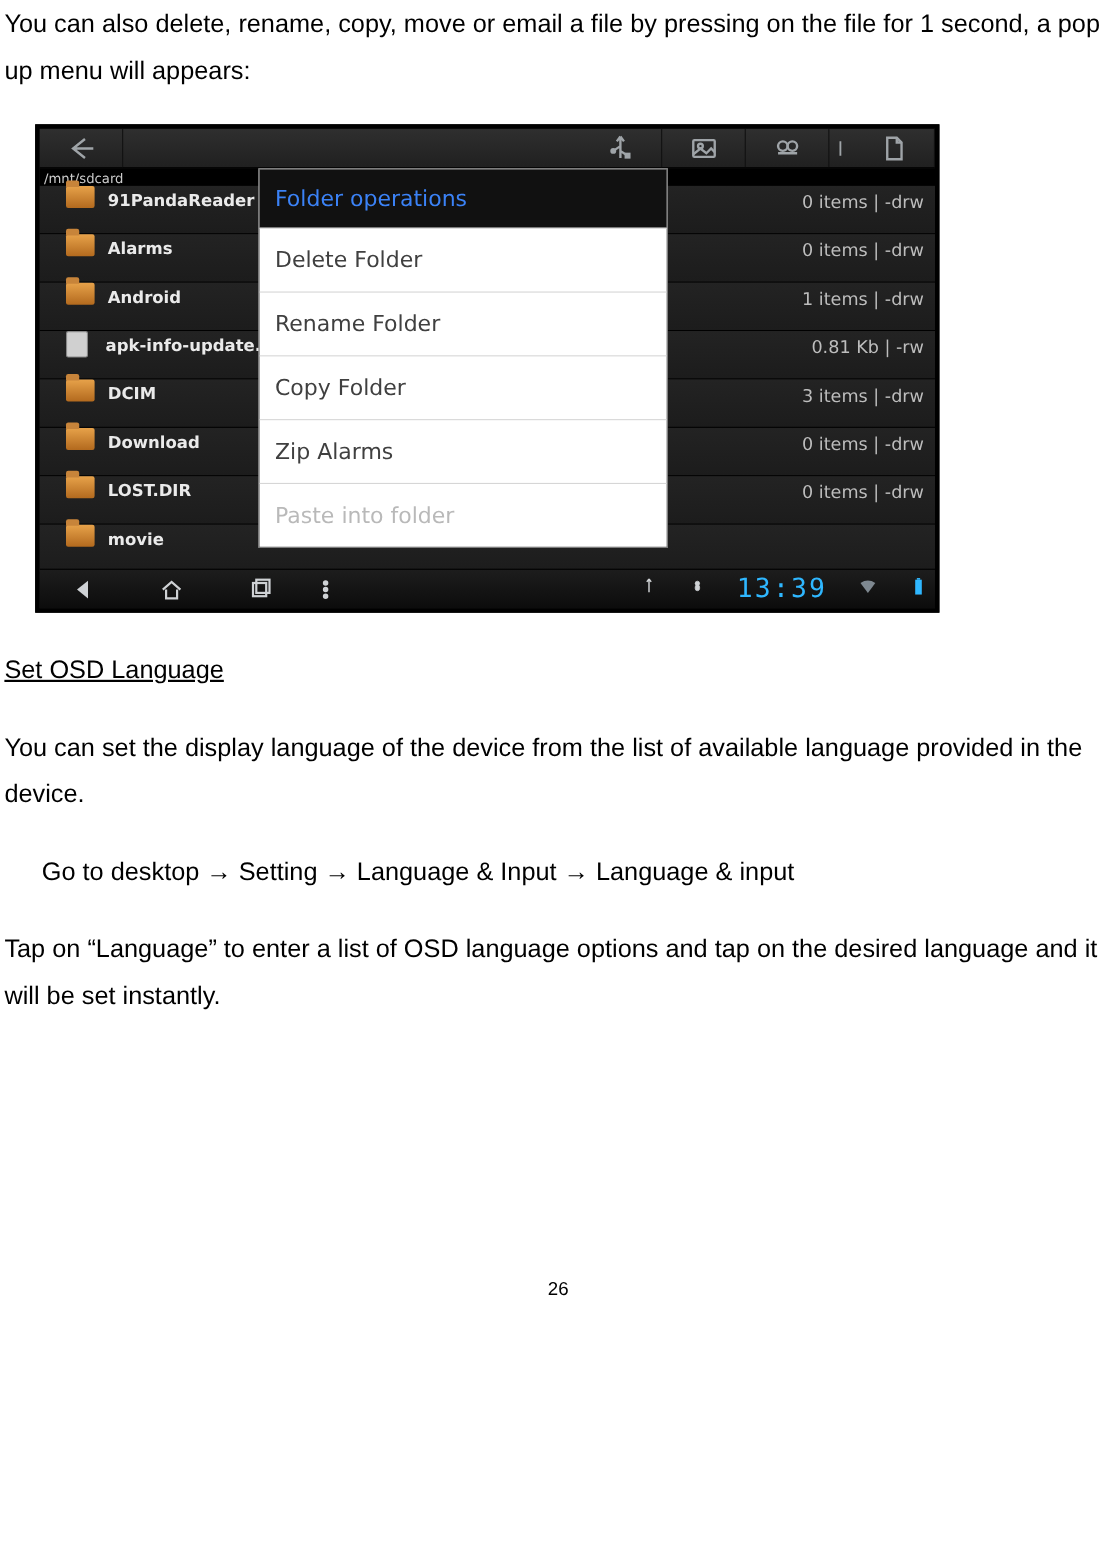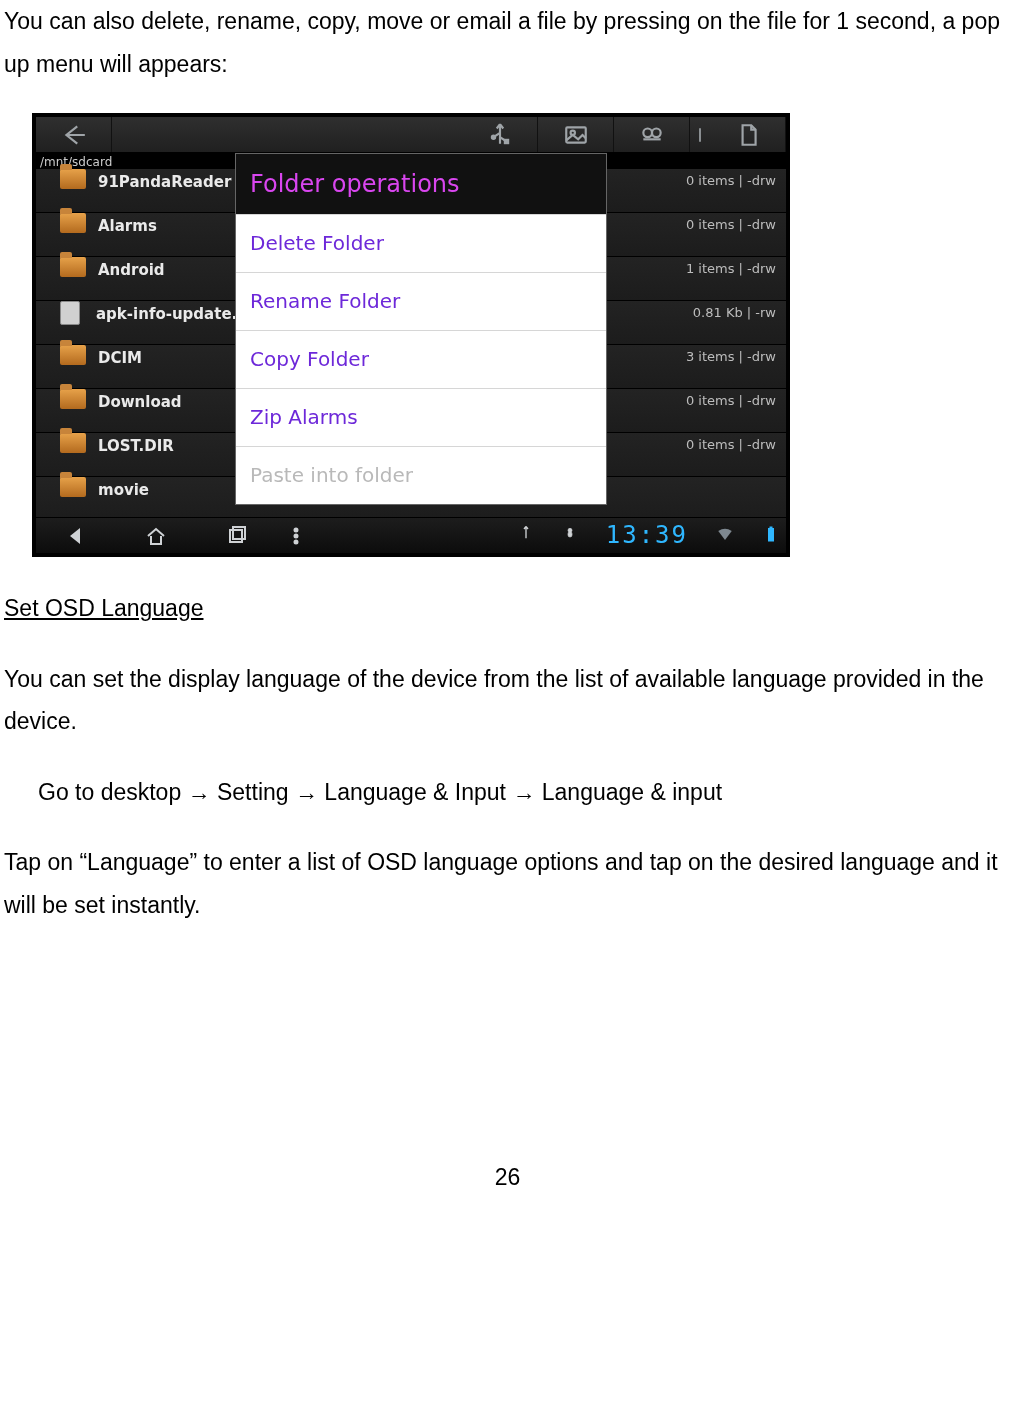--- a/index.html
+++ b/index.html
@@ -13,21 +13,21 @@
     font-family: Verdana, Geneva, sans-serif;
     color: #000;
     font-size: 23px;
     line-height: 1.85;
     padding: 0 4px 0 4px;
   }
   .para { margin: 0 0 0 0; }
 
   .screenshot-wrap {
     margin: 28px 0 30px 28px;
-    width: 758px;
+    width: 822px;
     border: 4px solid #000;
     background: #000;
   }
 
   
   .fm {
     width: 100%;
     height: 436px;
     position: relative;
     background: #1a1a1a;
@@ -72,21 +72,21 @@
     border-bottom:1px solid #000;
   }
   .fm-row .fname {
     flex:1;
     font-weight:bold;
     font-size:15px;
     color:#eaeaea;
     white-space:nowrap;
   }
   .fm-row .finfo {
-    font-size:13px;
+    font-size:16px;
     color:#bdbdbd;
     white-space:nowrap;
   }
   .folder-ico {
     width:26px;height:20px;
     margin-right:12px;
     background: linear-gradient(#e7a24a,#b36a1e);
     border-radius:2px;
     position:relative;
   }
@@ -106,27 +106,27 @@
   .popup {
     position:absolute;
     left:199px; top:36px;
     width:372px;
     background:#fff;
     border:1px solid #666;
     font-size:20px;
     color:#222;
   }
   .popup .ptitle{
-    background:#111;color:#d946ef;
-    padding:8px 14px;font-size:24px;font-weight:500;
+    background:#111;color:#3b82f6;
+    padding:8px 14px;font-size:20px;font-weight:500;
   }
   .popup .pitem{
     padding:10px 14px;
     border-top:1px solid #d6d6d6;
-    color:#6d28d9;
+    color:#404040;
   }
   .popup .pitem.disabled{ color:#b9b9b9; }
 
   
   .fm-navbar{
     position:absolute;left:0;right:0;bottom:0;height:36px;
     display:flex;align-items:center;
     background:linear-gradient(#1d1d1d,#0c0c0c);
     border-top:1px solid #000;
   }
@@ -149,21 +149,21 @@
 
   
   .section-title{
     text-decoration: underline;
     font-size:23px;
     margin: 20px 0 28px 0;
   }
   .arrow{ font-family: Arial, sans-serif; }
   .page-num{
     text-align:center;
-    font-size:23px;
+    font-size:17px;
     margin-top:230px;
     margin-bottom:8px;
   }
 </style>
 </head>
 <body>
 
 <p class="para">You can also delete, rename, copy, move or email a file by pressing on the file for 1 second, a pop up menu will appears:</p>
 
 <div class="screenshot-wrap">

